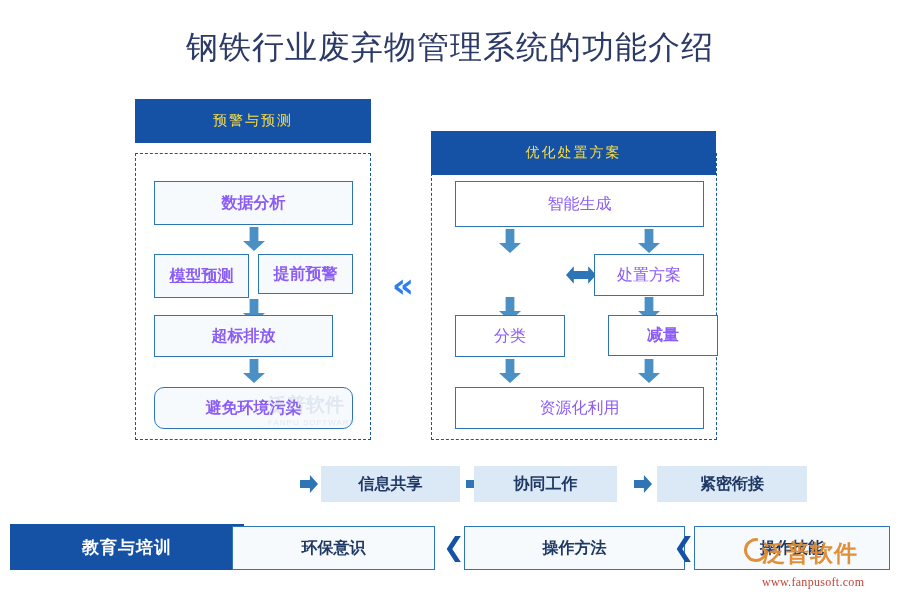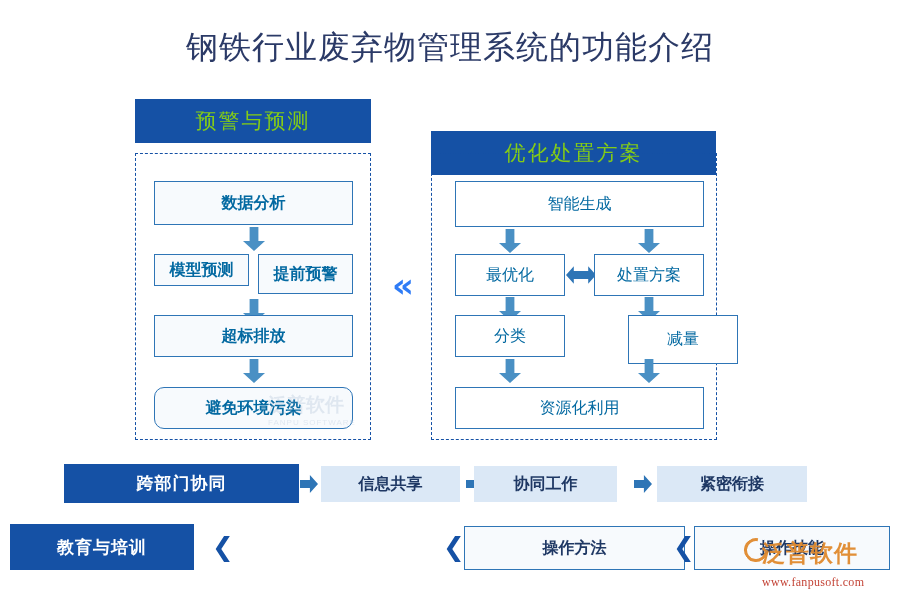--- a/index.html
+++ b/index.html
@@ -29,23 +29,23 @@
     font-family: "Liberation Serif", "DejaVu Serif", serif;
     font-size: 32px;
     color: #2b3a67;
     letter-spacing: 1px;
   }
 
   
   .panel-header {
     position: absolute;
     background: #1551a5;
-    color: #84cc16;
+    color: #fde047;
     font-family: Liberation Serif, serif;
-    font-size: 21px;
+    font-size: 14px;
     display: flex;
     align-items: center;
     justify-content: center;
     letter-spacing: 2px;
   }
   #hdr-left  { left: 135px; top: 99px; width: 236px; height: 44px; }
   #hdr-right { left: 431px; top: 99px; width: 285px; height: 44px; margin-top: 32px; }
 
   
   .dashed-box {
@@ -59,39 +59,39 @@
   
   .fbox {
     position: absolute;
     border: 1.4px solid #2e75b6;
     background: #f7fafd;
     display: flex;
     align-items: center;
     justify-content: center;
     font-family: "Liberation Serif", "DejaVu Serif", serif;
     font-size: 16px;
-    color: #0369a1;
+    color: #8b5cf6;
     text-align: center;
   }
   .fbox.bold { font-weight: bold; }
   .fbox.plain { background: #ffffff; font-weight: normal; }
 
   
   #b-data      { left: 154px; top: 181px; width: 199px; height: 44px; }
-  #b-model     { left: 154px; top: 254px; width:  95px; height: 32px; }
+  #b-model     { left: 154px; top: 254px; width:  95px; height: 44px; text-decoration: underline; }
   #b-earlywarn { left: 258px; top: 254px; width:  95px; height: 40px; }
-  #b-exceed    { left: 154px; top: 315px; width: 199px; height: 42px; }
+  #b-exceed    { left: 154px; top: 315px; width: 179px; height: 42px; }
   #b-avoid     { left: 154px; top: 387px; width: 199px; height: 42px; border-radius: 10px; }
 
   
   #r-gen     { left: 455px; top: 181px; width: 249px; height: 46px; }
   #r-opt     { left: 455px; top: 254px; width: 110px; height: 42px; }
   #r-plan    { left: 594px; top: 254px; width: 110px; height: 42px; }
   #r-class   { left: 455px; top: 315px; width: 110px; height: 42px; }
-  #r-reduce  { left: 628px; top: 315px; width: 110px; height: 49px; }
+  #r-reduce  { left: 608px; top: 315px; width: 110px; height: 41px; font-weight: bold; }
   #r-resource{ left: 455px; top: 387px; width: 249px; height: 42px; }
 
   
   .arrow-down {
     position: absolute;
     width: 22px;
     height: 24px;
     background: #4a90c4;
     clip-path: polygon(30% 0%, 70% 0%, 70% 58%, 100% 58%, 50% 100%, 0% 58%, 30% 58%);
   }
@@ -158,21 +158,21 @@
     top: 475px;
     clip-path: polygon(0% 28%, 55% 28%, 55% 0%, 100% 50%, 55% 100%, 55% 72%, 0% 72%);
   }
   #a3-1 { left: 300px; }
   #a3-2 { left: 466px; }
   #a3-3 { left: 634px; }
 
   
   .row4-primary {
     position: absolute;
-    left: 10px; top: 524px; width: 184px; height: 46px;
+    left: 10px; top: 524px; width: 234px; height: 46px;
     background: #1551a5;
     color: #ffffff;
     display: flex; align-items: center; justify-content: center;
     font-family: "Liberation Serif", "DejaVu Serif", serif;
     font-size: 17px; font-weight: bold; letter-spacing: 1px;
   }
   .row4-box {
     position: absolute;
     height: 44px;
     top: 526px;
@@ -284,45 +284,44 @@
 
   <div class="chevron-big" id="chev-mid">«</div>
 
   <div class="panel-header" id="hdr-right">优化处置方案</div>
   <div class="dashed-box" id="dash-right"></div>
 
   <div class="fbox plain" id="r-gen">智能生成</div>
   <div class="arrow-down" id="ar-1"></div>
   <div class="arrow-down" id="ar-2"></div>
 
-  <div class="fbox plain" id="r-opt">最优化</div>
   <div class="arrow-lr" id="a-lr"></div>
   <div class="fbox plain" id="r-plan">处置方案</div>
 
   <div class="arrow-down" id="ar-3"></div>
   <div class="arrow-down" id="ar-4"></div>
 
   <div class="fbox plain" id="r-class">分类</div>
   <div class="fbox plain" id="r-reduce">减量</div>
 
   <div class="arrow-down" id="ar-5"></div>
   <div class="arrow-down" id="ar-6"></div>
 
   <div class="fbox plain" id="r-resource">资源化利用</div>
 
-  <div class="row3-primary">跨部门协同</div>
   <div class="arrow-right" id="a3-1"></div>
   <div class="row3-chip" id="c3-1">信息共享</div>
   <div class="arrow-right" id="a3-2"></div>
   <div class="row3-chip" id="c3-2">协同工作</div>
   <div class="arrow-right" id="a3-3"></div>
   <div class="row3-chip" id="c3-3">紧密衔接</div>
 
   <div class="row4-primary">教育与培训</div>
   <div class="chevron-sm" id="k4-1">❮</div>
+  <div class="row4-box" id="c4-1">环保意识</div>
   <div class="chevron-sm" id="k4-2">❮</div>
   <div class="row4-box" id="c4-2">操作方法</div>
   <div class="chevron-sm" id="k4-3">❮</div>
   <div class="row4-box" id="c4-3">操作技能</div>
 
   <div class="wm" id="wm-main">
     <div class="wm-swirl"></div>
     <div class="wm-cn">泛普软件</div>
     <div class="wm-url">www.fanpusoft.com</div>
   </div>

